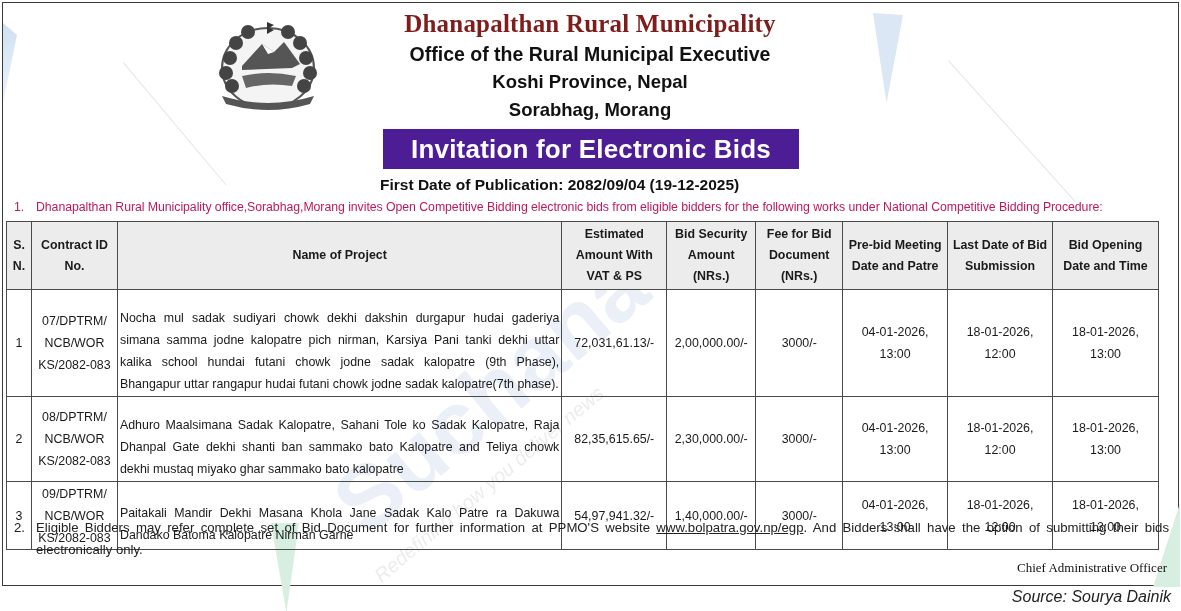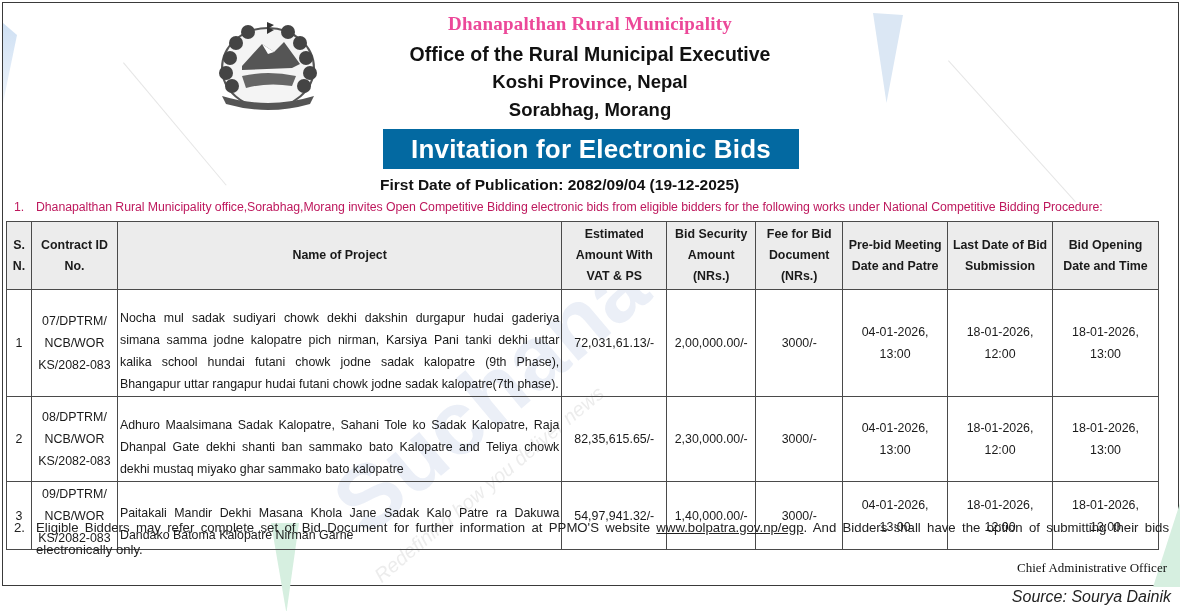--- a/index.html
+++ b/index.html
@@ -11,27 +11,27 @@
     border: 1.5px solid #3a3a3a; background: #ffffff;
   }
 
   
   .wm { position: absolute; pointer-events: none; }
   .wm-text { color: rgba(120,140,190,0.22); font-family: "Liberation Sans", sans-serif; }
 
   .emblem { position: absolute; left: 212px; top: 18px; width: 112px; height: 98px; }
 
   .header-block { position: absolute; left: 380px; top: 8px; width: 420px; text-align: center; }
-  .org-name { font-family: "Liberation Serif", serif; font-weight: bold; font-size: 19px; line-height: 32px; color: #ec4899; letter-spacing: 0.2px; }
+  .org-name { font-family: "Liberation Serif", serif; font-weight: bold; font-size: 25px; line-height: 32px; color: #7f1d1d; letter-spacing: 0.2px; }
   .office { font-weight: bold; font-size: 19.5px; line-height: 28px; color: #111; }
   .loc { font-weight: bold; font-size: 18.5px; line-height: 28px; color: #111; }
 
   .title-bar {
     position: absolute; left: 383px; top: 129px; width: 416px; height: 40px;
-    background: #0369a1; color: #fff; font-weight: bold; font-size: 26px;
+    background: #4c1d95; color: #fff; font-weight: bold; font-size: 26px;
     display: flex; align-items: center; justify-content: center; letter-spacing: 0.2px;
   }
   .pub-date { position: absolute; left: 380px; top: 176px; width: 420px; text-align: left; font-weight: bold; font-size: 15.5px; color: #111; }
 
   .para1 { position: absolute; left: 14px; top: 200px; font-size: 12.3px; color: #be185d; white-space: nowrap; letter-spacing: -0.05px; }
   .para1 .num { display: inline-block; width: 22px; }
 
   table.bids {
     position: absolute; left: 6px; top: 221px; width: 1153px;
     border-collapse: collapse; font-size: 12.4px; color: #1a1a1a;

